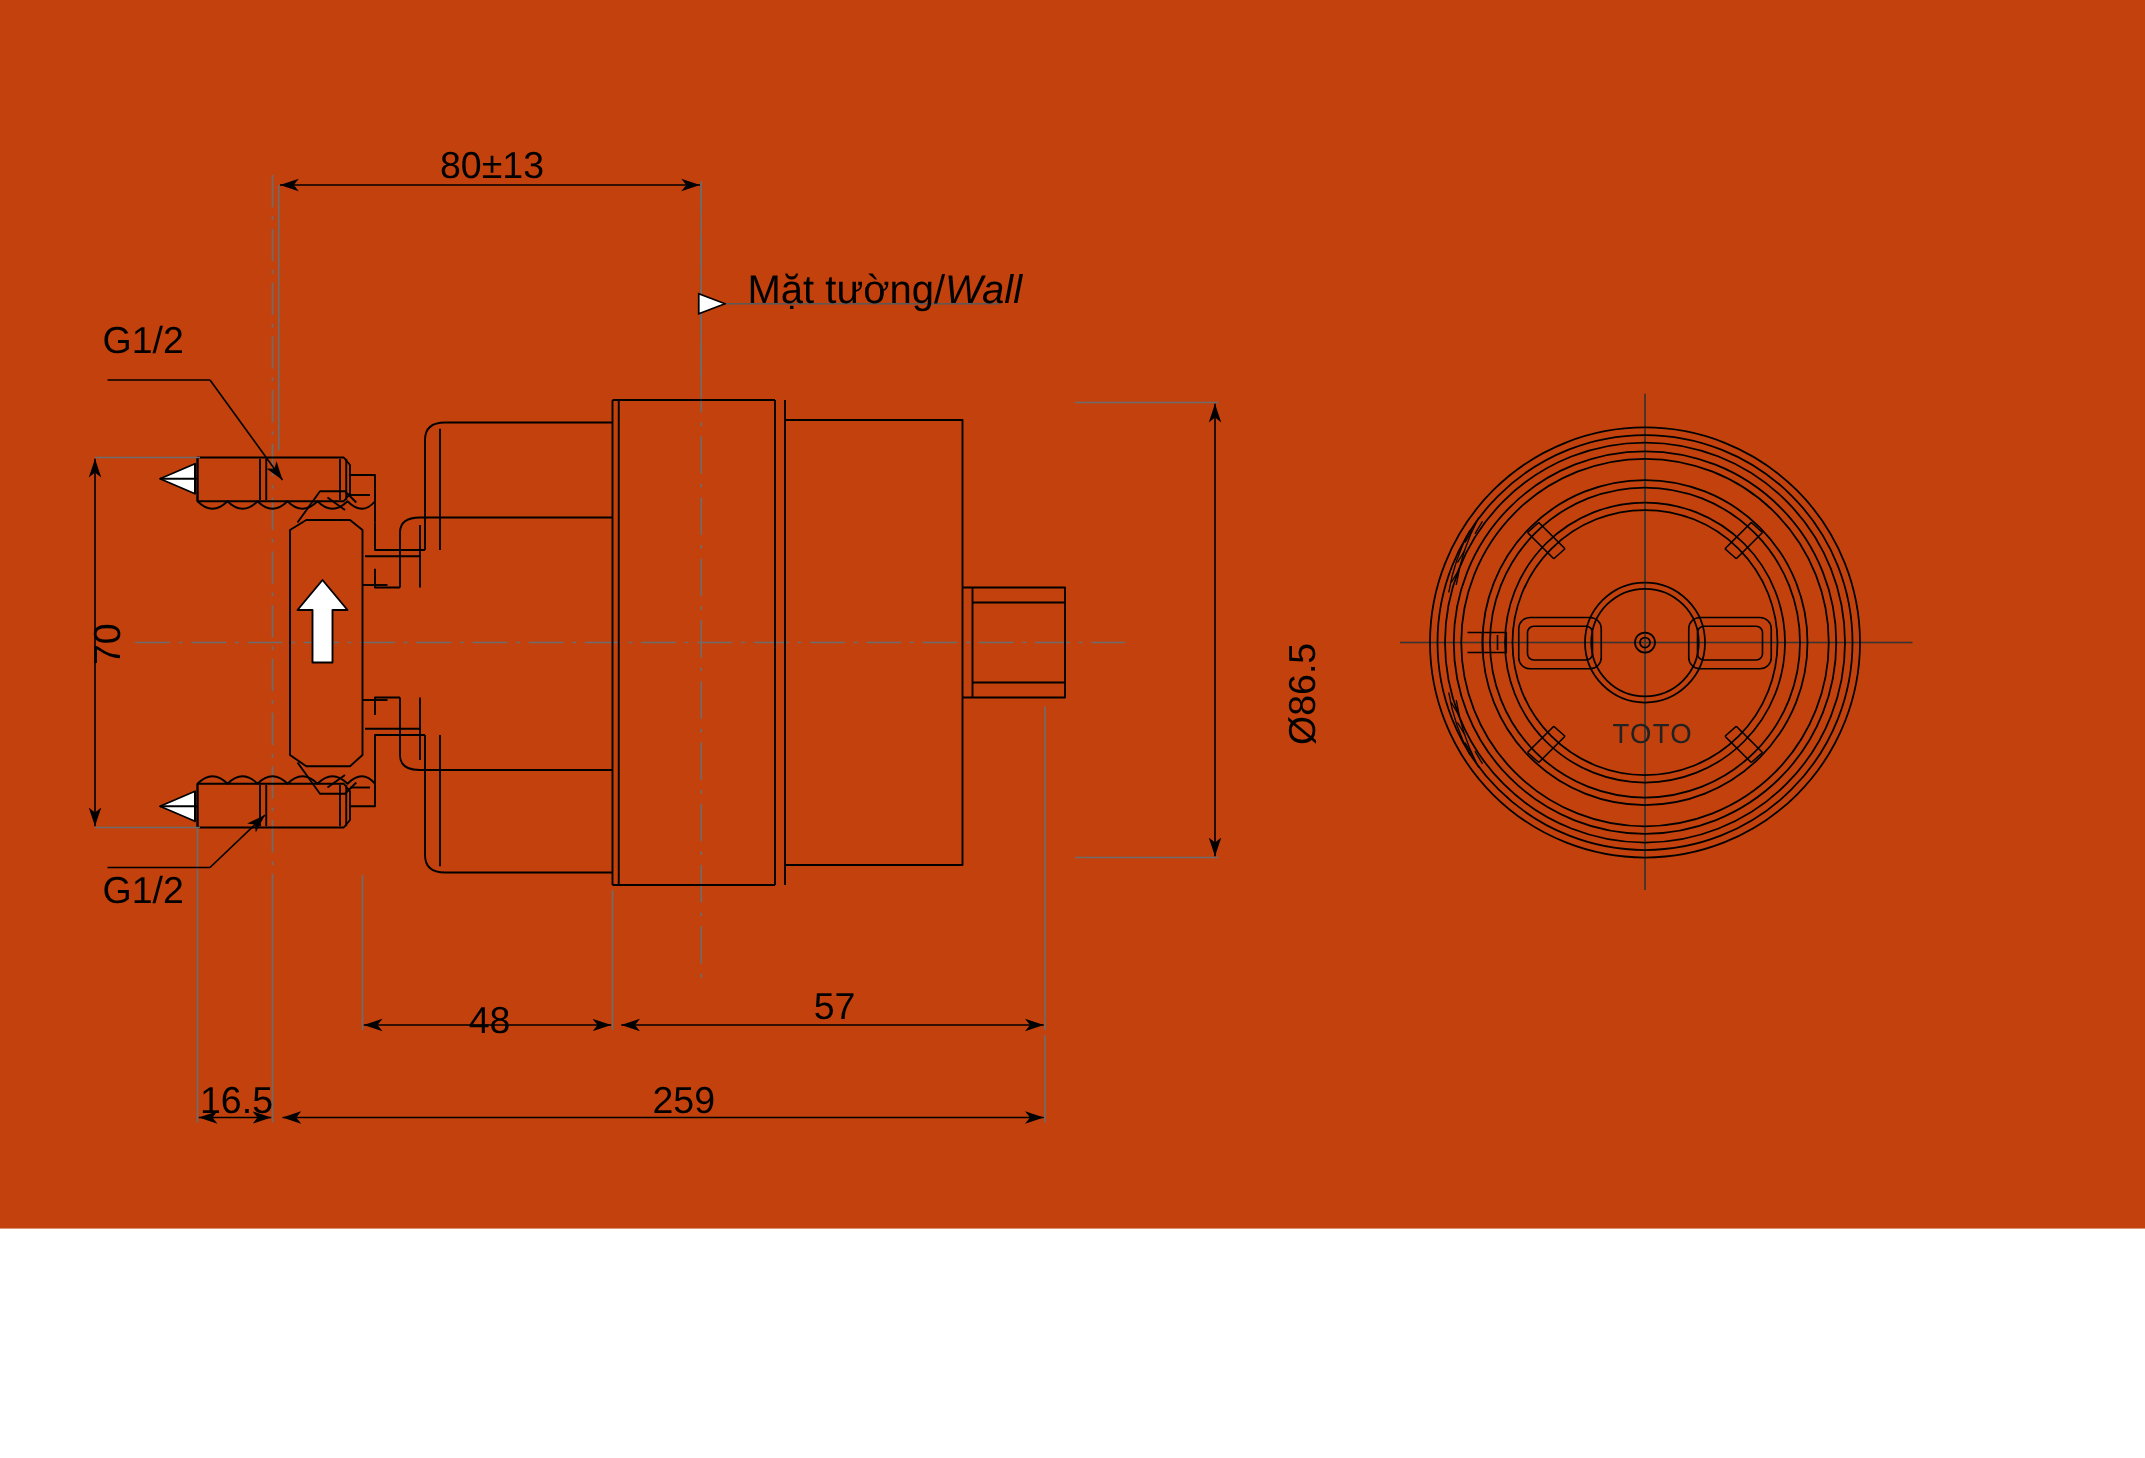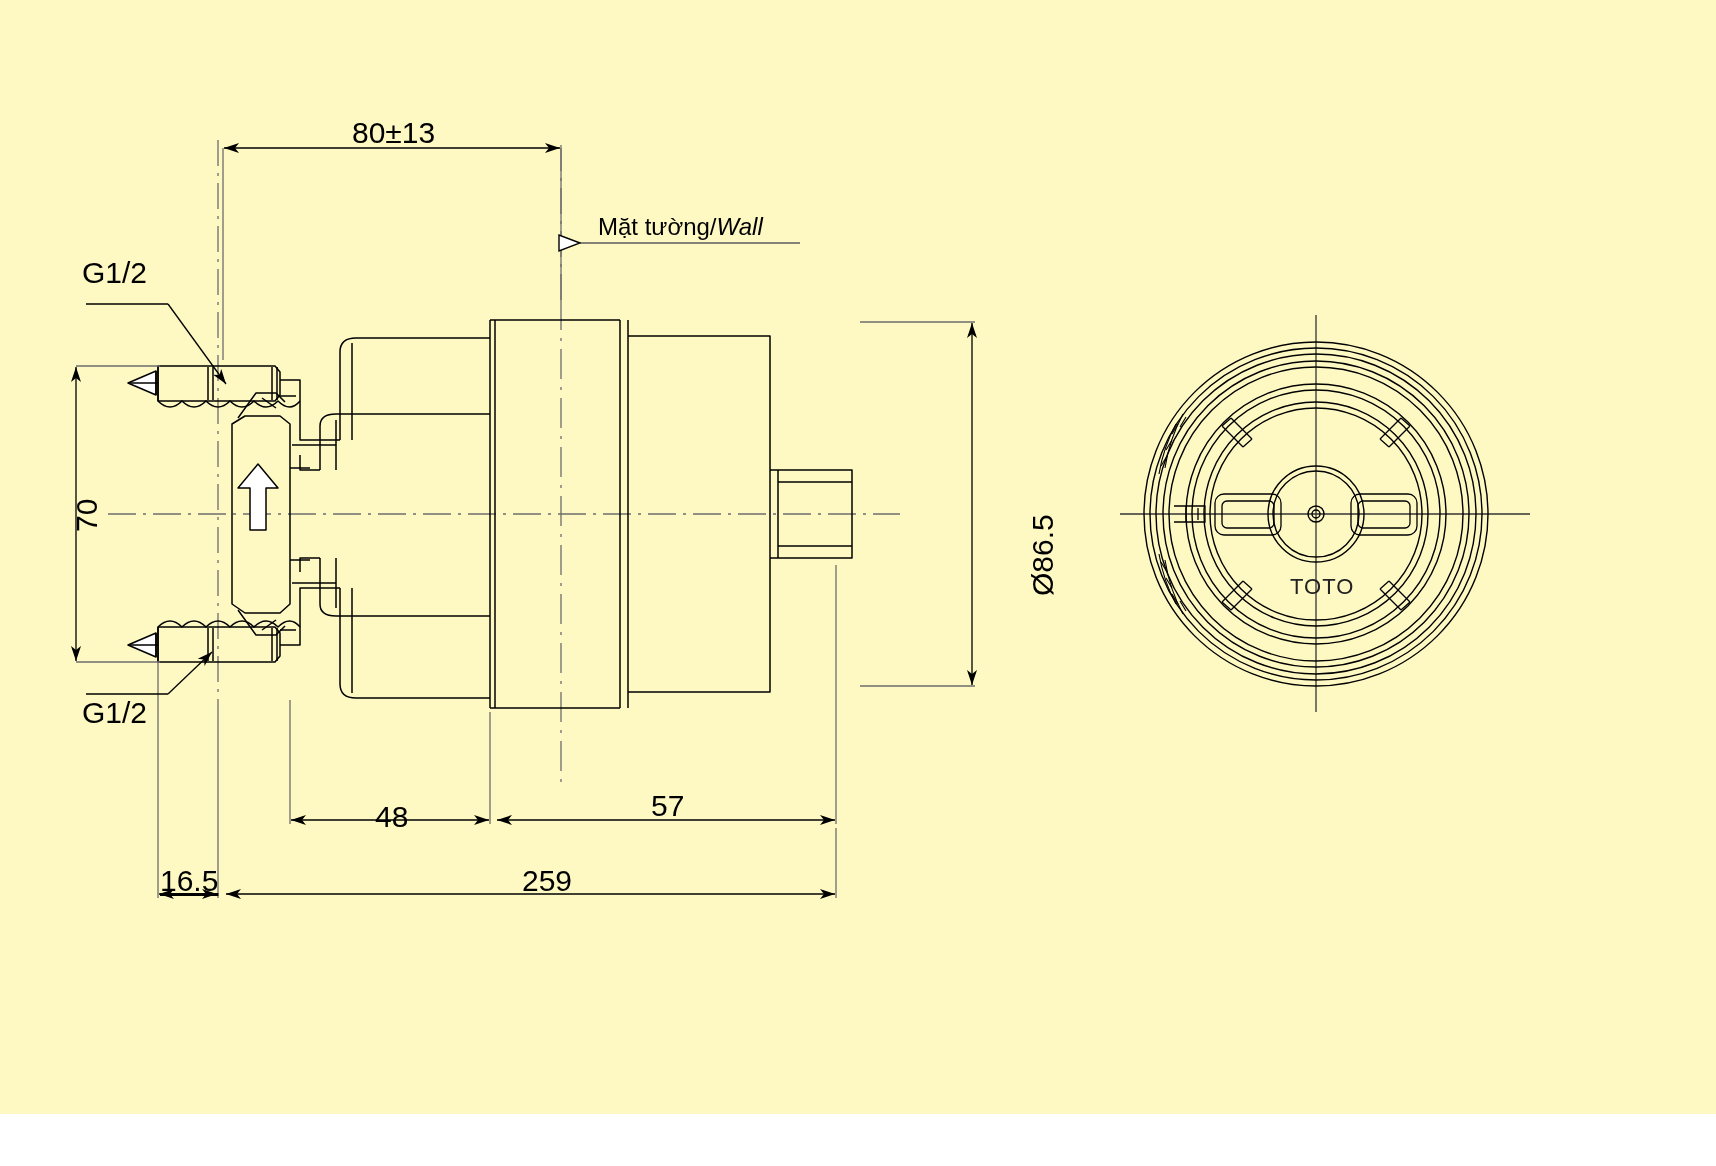--- a/index.html
+++ b/index.html
@@ -6,38 +6,38 @@
     margin: 0;
     padding: 0;
     background: #ffffff;
   }
   body {
     font-family: "Liberation Sans", sans-serif;
   }
   #sheet {
     position: relative;
     width: 1716px;
-    height: 1114px;
-    background: #fef9c3;
+    height: 983px;
+    background: #c2410c;
     overflow: hidden;
   }
   #sheet svg {
     position: absolute;
     left: 0;
     top: 0;
   }
   .lbl {
     position: absolute;
     color: #000000;
     font-family: "Liberation Sans", sans-serif;
     white-space: nowrap;
     line-height: 1;
   }
   .dim-text { font-size: 30px; }
-  .note-text { font-size: 24px; }
+  .note-text { font-size: 32px; }
   .rot90 { transform: rotate(-90deg); transform-origin: 0 0; }
   .ital { font-style: italic; }
 </style>
 </head>
 <body>
 
 <div id="sheet">
 
   <svg width="1716" height="1166" viewBox="0 0 1716 1166">
     <defs>
@@ -266,19 +266,19 @@
   <div class="lbl dim-text" style="left:82px; top:698px;">G1/2</div>
 
   <div class="lbl dim-text rot90" style="left:72px; top:532px;">70</div>
 
   <div class="lbl dim-text rot90" style="left:1028px; top:596px;">Ø86.5</div>
 
   <div class="lbl dim-text" style="left:375px; top:791px;margin-top:11px;">48</div>
 
   <div class="lbl dim-text" style="left:651px; top:791px;">57</div>
 
-  <div class="lbl dim-text" style="left:160px; top:866px;text-decoration:underline;">16.5</div>
+  <div class="lbl dim-text" style="left:160px; top:866px;">16.5</div>
 
   <div class="lbl dim-text" style="left:522px; top:866px;">259</div>
 
   <div class="lbl" style="left:1290px; top:576px; font-size:22px; letter-spacing:1px; color:#222;">TOTO</div>
 
 </div>
 
 </body></html>

